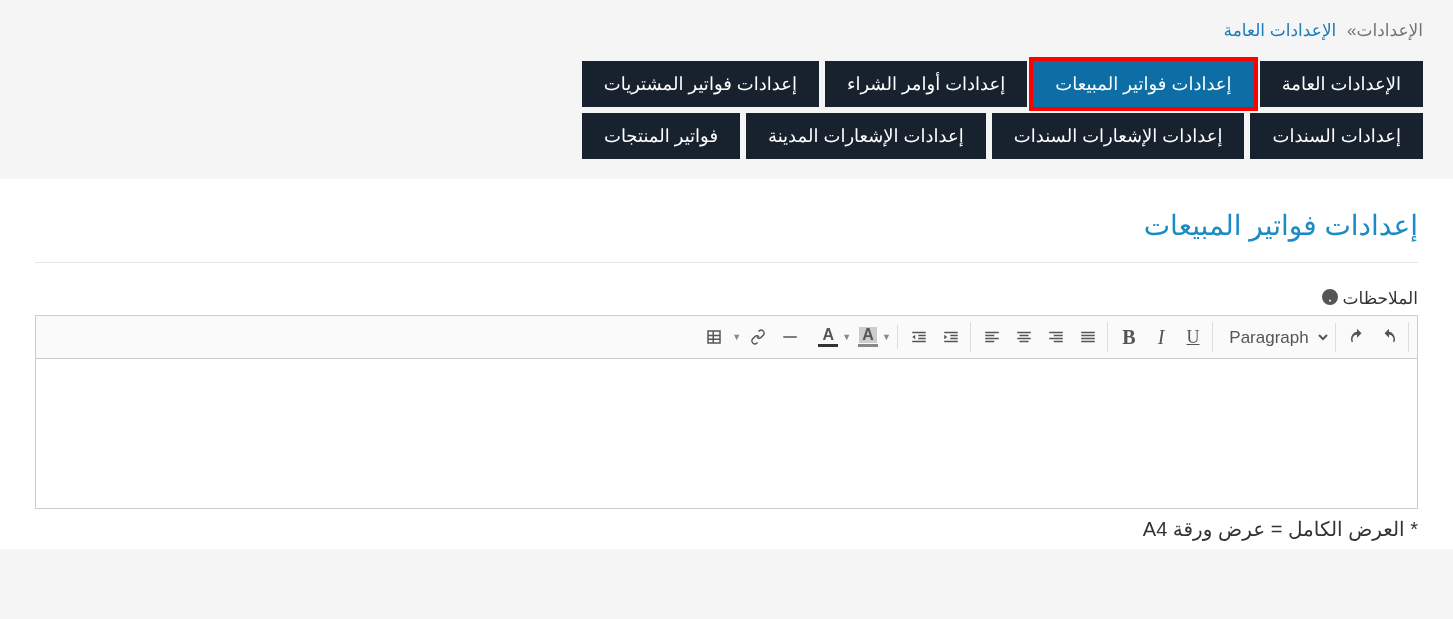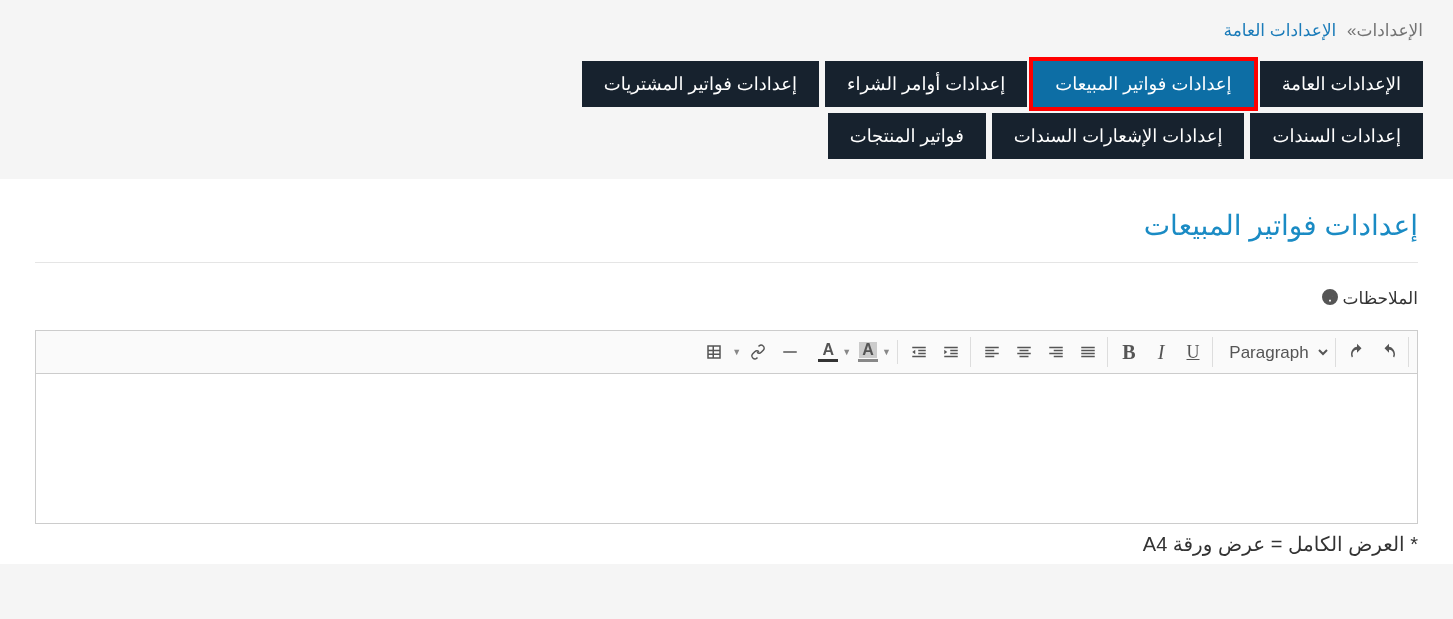--- a/index.html
+++ b/index.html
@@ -73,21 +73,21 @@
     .divider {
       border: none;
       border-top: 1px solid #e5e5e5;
       margin-bottom: 25px;
     }
     .field-label-row {
       display: flex;
       flex-direction: row;
       align-items: center;
       gap: 4px;
-      margin-bottom: 21px;
+      margin-bottom: 6px;
     }
     .field-label {
       color: #333;
       font-size: 17px;
     }
     .help-icon {
       color: #555;
       font-size: 16px;
       cursor: help;
     }
@@ -203,20 +203,21 @@
 <div class="tabs-container">
   <div class="tabs-row">
     <button class="tab">الإعدادات العامة</button>
     <button class="tab active highlighted">إعدادات فواتير المبيعات</button>
     <button class="tab">إعدادات أوامر الشراء</button>
     <button class="tab">إعدادات فواتير المشتريات</button>
   </div>
   <div class="tabs-row">
     <button class="tab">إعدادات السندات</button>
     <button class="tab">إعدادات الإشعارات السندات</button>
+    <button class="tab">إعدادات الإشعارات المدينة</button>
     <button class="tab">فواتير المنتجات</button>
   </div>
 </div>
 
 <div class="content-area">
   <h1 class="page-title">إعدادات فواتير المبيعات</h1>
   <hr class="divider">
 
   <div class="field-label-row">
     <span class="field-label">الملاحظات</span>

